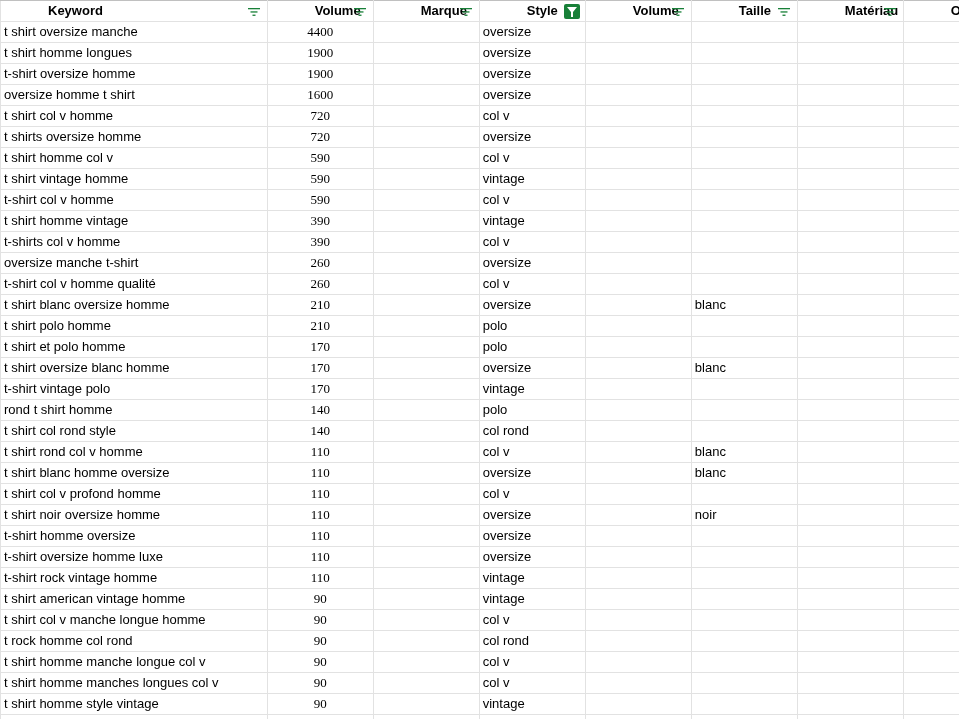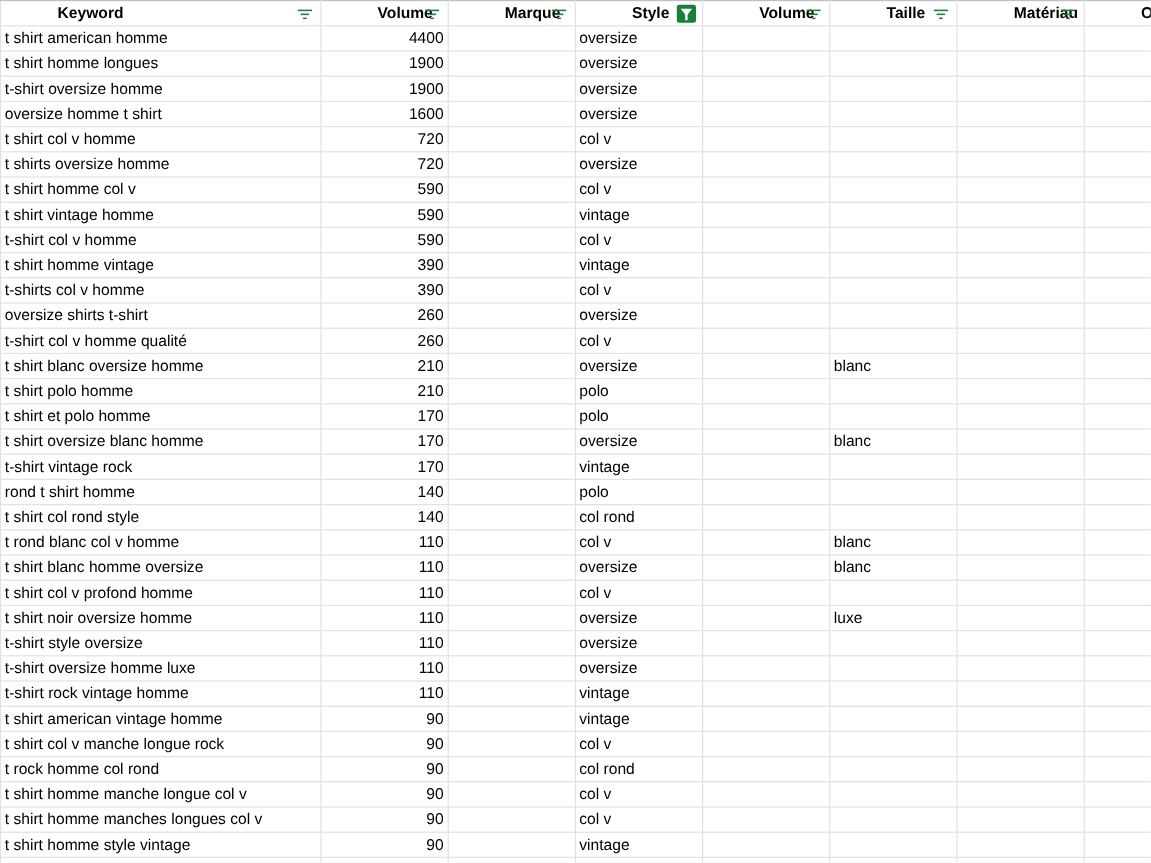--- a/index.html
+++ b/index.html
@@ -5,21 +5,21 @@
   html, body { margin:0; padding:0; background:#ffffff; }
   body { width:959px; height:719px; overflow:hidden; font-family:"Liberation Sans", sans-serif; font-size:13px; color:#000; }
   table { border-collapse:collapse; table-layout:fixed; width:1010px; }
   col.c-keyword { width:254px; }
   col.c-std { width:101px; }
   th, td { height:20px; padding:0 3px; border:1px solid #e2e2e2; white-space:nowrap; overflow:hidden; vertical-align:middle; line-height:20px; }
   th { font-weight:bold; text-align:left; position:relative; border-top:1px solid #c8c8c8; }
   th .hlabel { display:inline-block;padding-left:44px; }
   th .filter { position:absolute; right:5px; top:3px; width:16px; height:15px; display:flex; align-items:center; justify-content:center; }
   th .filter.active { background:#188038; border-radius:2px; }
-  td.num { text-align:right; padding-right:3px; }
+  td.num { text-align:center; padding-right:3px;font-family:Liberation Serif, serif; }
   tr:first-child th { border-top:1px solid #c0c0c0; }
 </style>
 </head>
 <body>
 
 <table>
   <colgroup>
     <col class="c-keyword">
       <col class="c-std">
       <col class="c-std">
@@ -100,21 +100,21 @@
     </span>
   </th>
         <th>
     <span class="hlabel">Occasion</span>
     
   </th>
       </tr>
   </thead>
   <tbody id="table-body">
       <tr>
-        <td>t shirt american homme</td>
+        <td>t shirt oversize manche</td>
         <td class="num">4400</td>
         <td></td>
         <td>oversize</td>
         <td></td>
         <td></td>
         <td></td>
         <td></td>
       </tr>
       <tr>
         <td>t shirt homme longues</td>
@@ -210,21 +210,21 @@
         <td>t-shirts col v homme</td>
         <td class="num">390</td>
         <td></td>
         <td>col v</td>
         <td></td>
         <td></td>
         <td></td>
         <td></td>
       </tr>
       <tr>
-        <td>oversize shirts t-shirt</td>
+        <td>oversize manche t-shirt</td>
         <td class="num">260</td>
         <td></td>
         <td>oversize</td>
         <td></td>
         <td></td>
         <td></td>
         <td></td>
       </tr>
       <tr>
         <td>t-shirt col v homme qualité</td>
@@ -270,21 +270,21 @@
         <td>t shirt oversize blanc homme</td>
         <td class="num">170</td>
         <td></td>
         <td>oversize</td>
         <td></td>
         <td>blanc</td>
         <td></td>
         <td></td>
       </tr>
       <tr>
-        <td>t-shirt vintage rock</td>
+        <td>t-shirt vintage polo</td>
         <td class="num">170</td>
         <td></td>
         <td>vintage</td>
         <td></td>
         <td></td>
         <td></td>
         <td></td>
       </tr>
       <tr>
         <td>rond t shirt homme</td>
@@ -300,21 +300,21 @@
         <td>t shirt col rond style</td>
         <td class="num">140</td>
         <td></td>
         <td>col rond</td>
         <td></td>
         <td></td>
         <td></td>
         <td></td>
       </tr>
       <tr>
-        <td>t rond blanc col v homme</td>
+        <td>t shirt rond col v homme</td>
         <td class="num">110</td>
         <td></td>
         <td>col v</td>
         <td></td>
         <td>blanc</td>
         <td></td>
         <td></td>
       </tr>
       <tr>
         <td>t shirt blanc homme oversize</td>
@@ -335,26 +335,26 @@
         <td></td>
         <td></td>
         <td></td>
       </tr>
       <tr>
         <td>t shirt noir oversize homme</td>
         <td class="num">110</td>
         <td></td>
         <td>oversize</td>
         <td></td>
-        <td>luxe</td>
-        <td></td>
-        <td></td>
-      </tr>
-      <tr>
-        <td>t-shirt style oversize</td>
+        <td>noir</td>
+        <td></td>
+        <td></td>
+      </tr>
+      <tr>
+        <td>t-shirt homme oversize</td>
         <td class="num">110</td>
         <td></td>
         <td>oversize</td>
         <td></td>
         <td></td>
         <td></td>
         <td></td>
       </tr>
       <tr>
         <td>t-shirt oversize homme luxe</td>
@@ -380,21 +380,21 @@
         <td>t shirt american vintage homme</td>
         <td class="num">90</td>
         <td></td>
         <td>vintage</td>
         <td></td>
         <td></td>
         <td></td>
         <td></td>
       </tr>
       <tr>
-        <td>t shirt col v manche longue rock</td>
+        <td>t shirt col v manche longue homme</td>
         <td class="num">90</td>
         <td></td>
         <td>col v</td>
         <td></td>
         <td></td>
         <td></td>
         <td></td>
       </tr>
       <tr>
         <td>t rock homme col rond</td>

